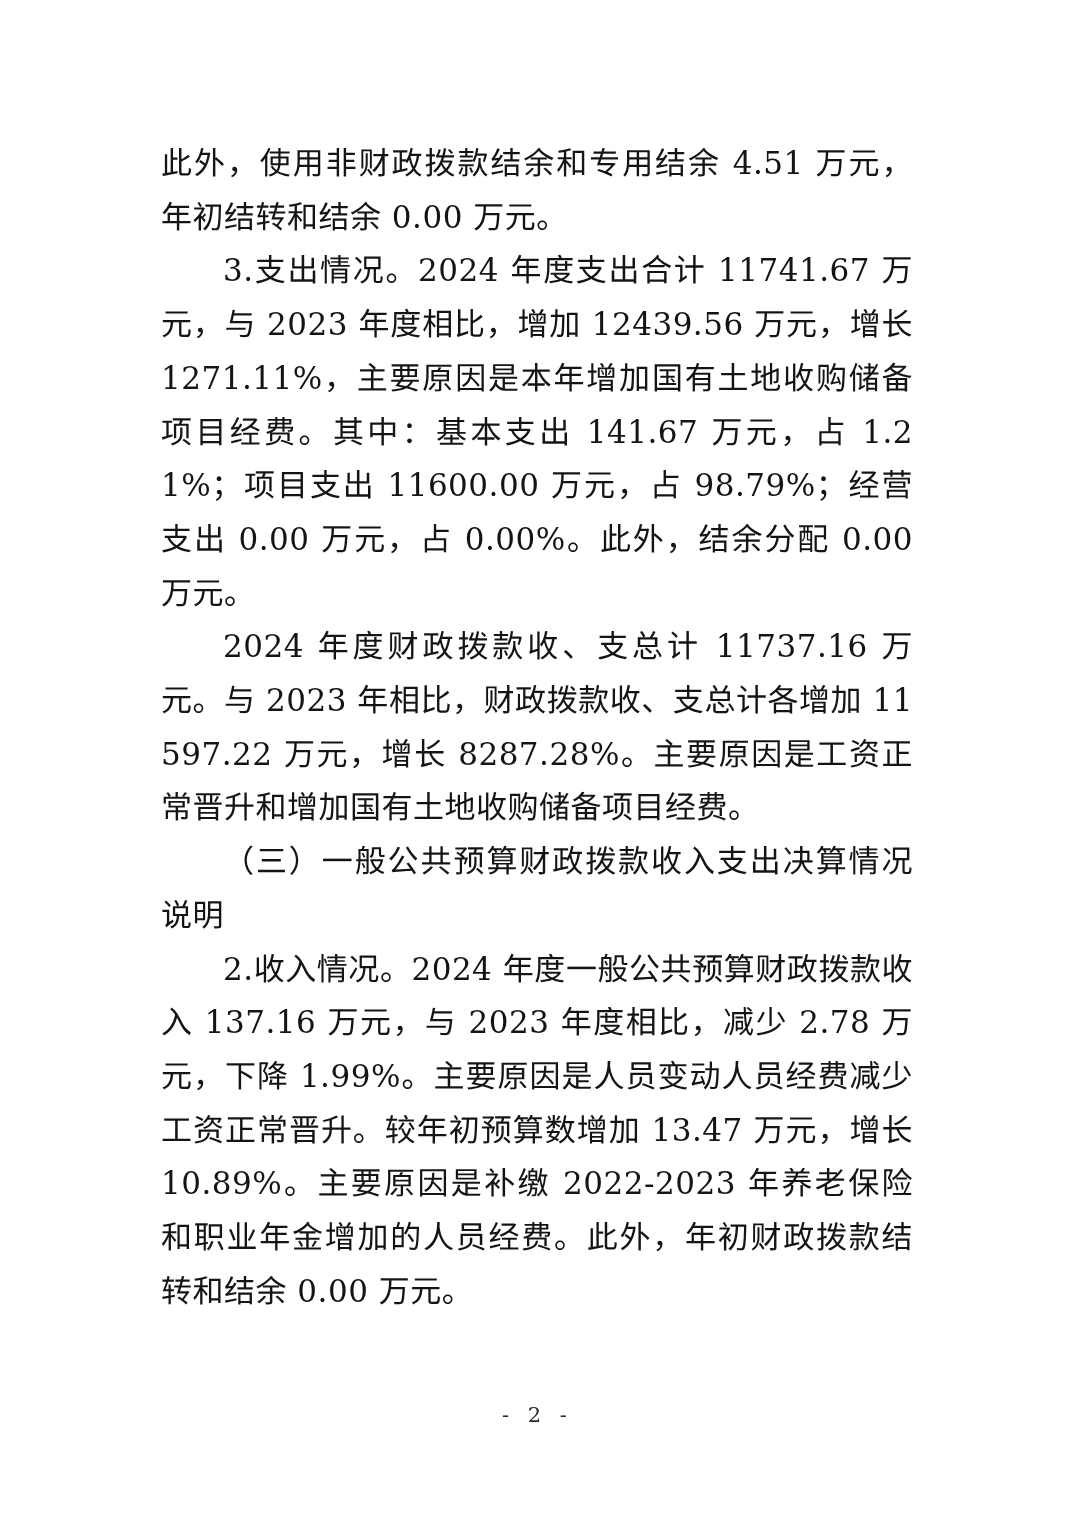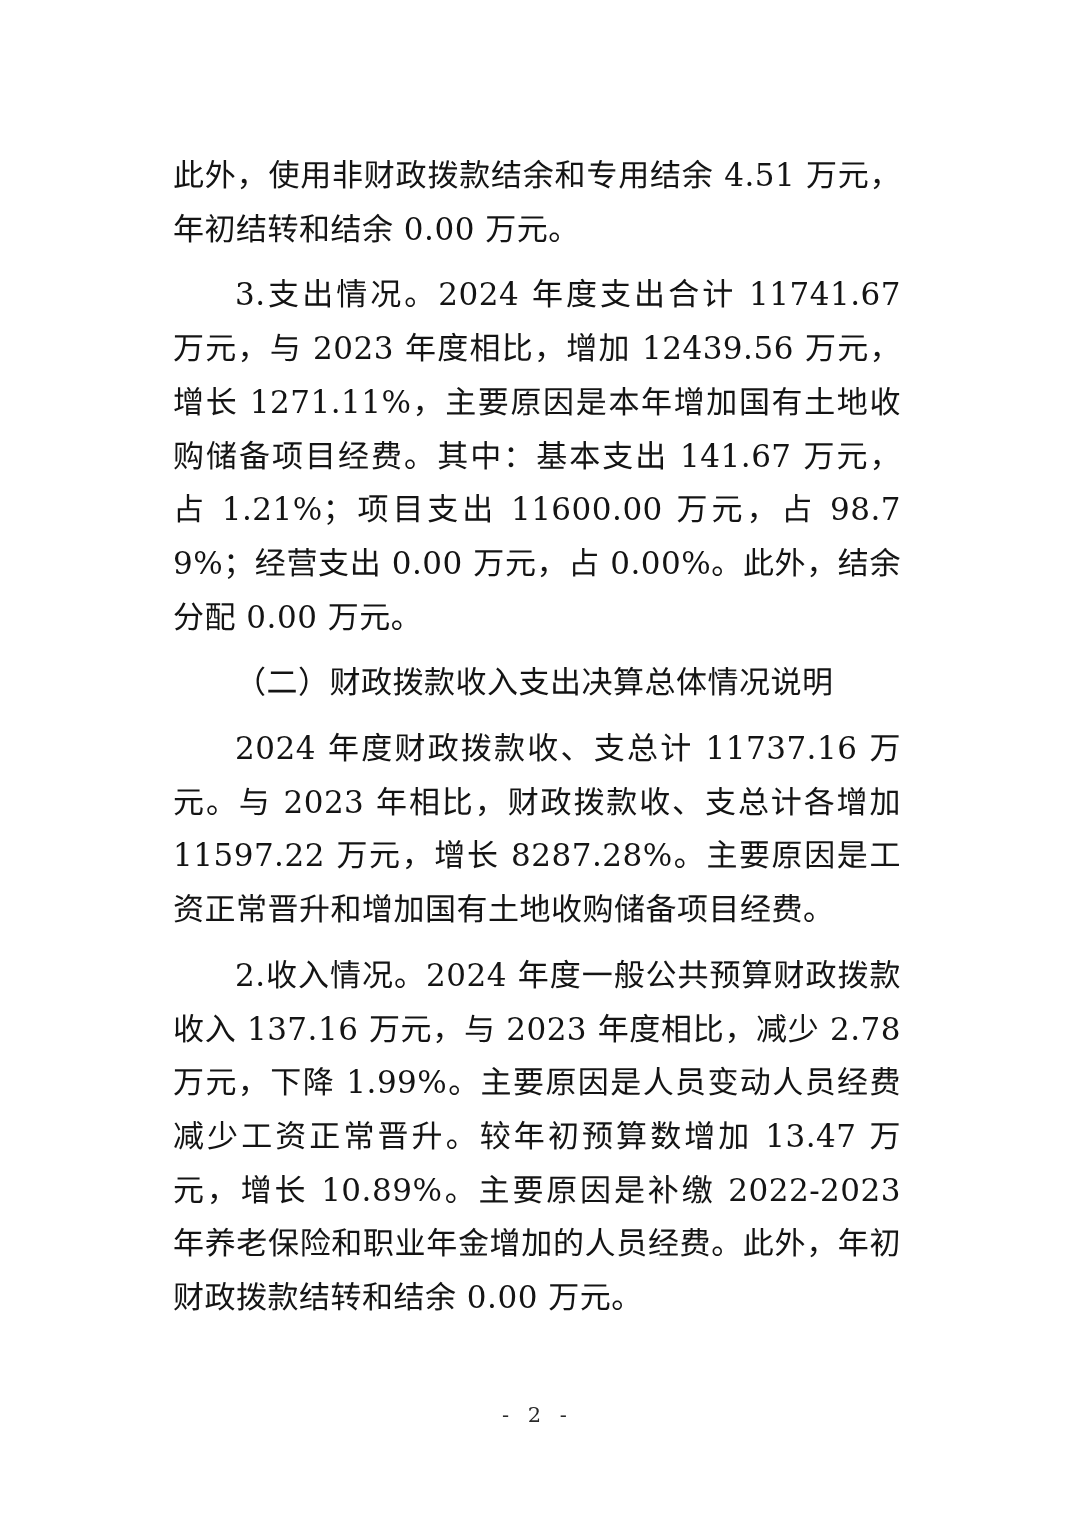--- a/index.html
+++ b/index.html
@@ -16,21 +16,21 @@
     font-family: "DejaVu Serif", "Liberation Serif", serif;
     color: #141414;
   }
   .body-text {
     position: absolute;
     left: 161px;
     top: 137px;
     width: 752px;
   }
   .para {
-    margin: 12px;
+    margin: 0;
     padding: 0;
     font-size: 31px;
     line-height: 53.7px;
     text-align: justify;
     text-justify: inter-ideograph;
     text-indent: 2em;
     letter-spacing: 0.5px;
     word-break: break-all;
   }
   .para.noindent {
@@ -53,23 +53,23 @@
 <body>
 
 <div class="page">
   <div class="body-text">
 
     <p class="para noindent"><span class="seg">此外，使用非财政拨款结余和专用结余 4.51 万元，年初结转和结余 0.00 万元。</span></p>
 
     <p class="para"><span class="seg bold">3.支出情况。</span><span class="seg">2024 年度支出合计 11741.67 万元，与 2023 年度相比，增加 12439.56 万元，增长 1271.11%，主要原因是本年增加国有土地收购储备项目经费。其中：基本支出 141.67 万元，占 1.21%；项目支出 11600.00 万元，占 98.79%；经营支出 0.00 万元，占 0.00%。此外，结余分配 0.00 万元。</span></p>
 
 
-    <p class="para"><span class="seg bold">（二）财政拨款收入支出决算总体情况说明</span></p>
 
     <p class="para"><span class="seg">2024 年度财政拨款收、支总计 11737.16 万元。与 2023 年相比，财政拨款收、支总计各增加 11597.22 万元，增长 8287.28%。主要原因是工资正常晋升和增加国有土地收购储备项目经费。</span></p>
 
+    <p class="para"><span class="seg bold">（三）一般公共预算财政拨款收入支出决算情况说明</span></p>
 
     <p class="para"><span class="seg bold">2.收入情况。</span><span class="seg">2024 年度一般公共预算财政拨款收入 137.16 万元，与 2023 年度相比，减少 2.78 万元，下降 1.99%。主要原因是人员变动人员经费减少工资正常晋升。较年初预算数增加 13.47 万元，增长 10.89%。主要原因是补缴 2022-2023 年养老保险和职业年金增加的人员经费。此外，年初财政拨款结转和结余 0.00 万元。</span></p>
 
   </div>
 
   <div class="footer">- 2 -</div>
 </div>
 
 </body></html>

